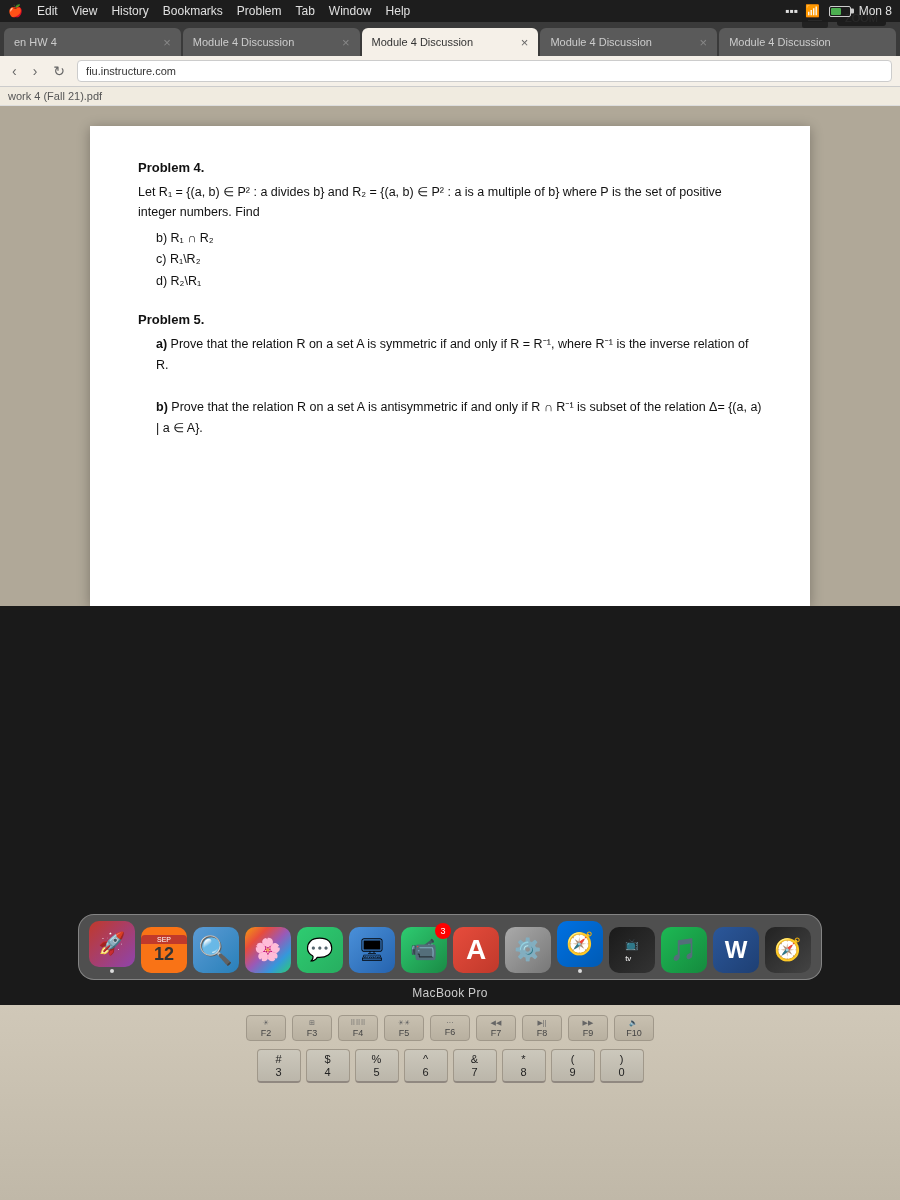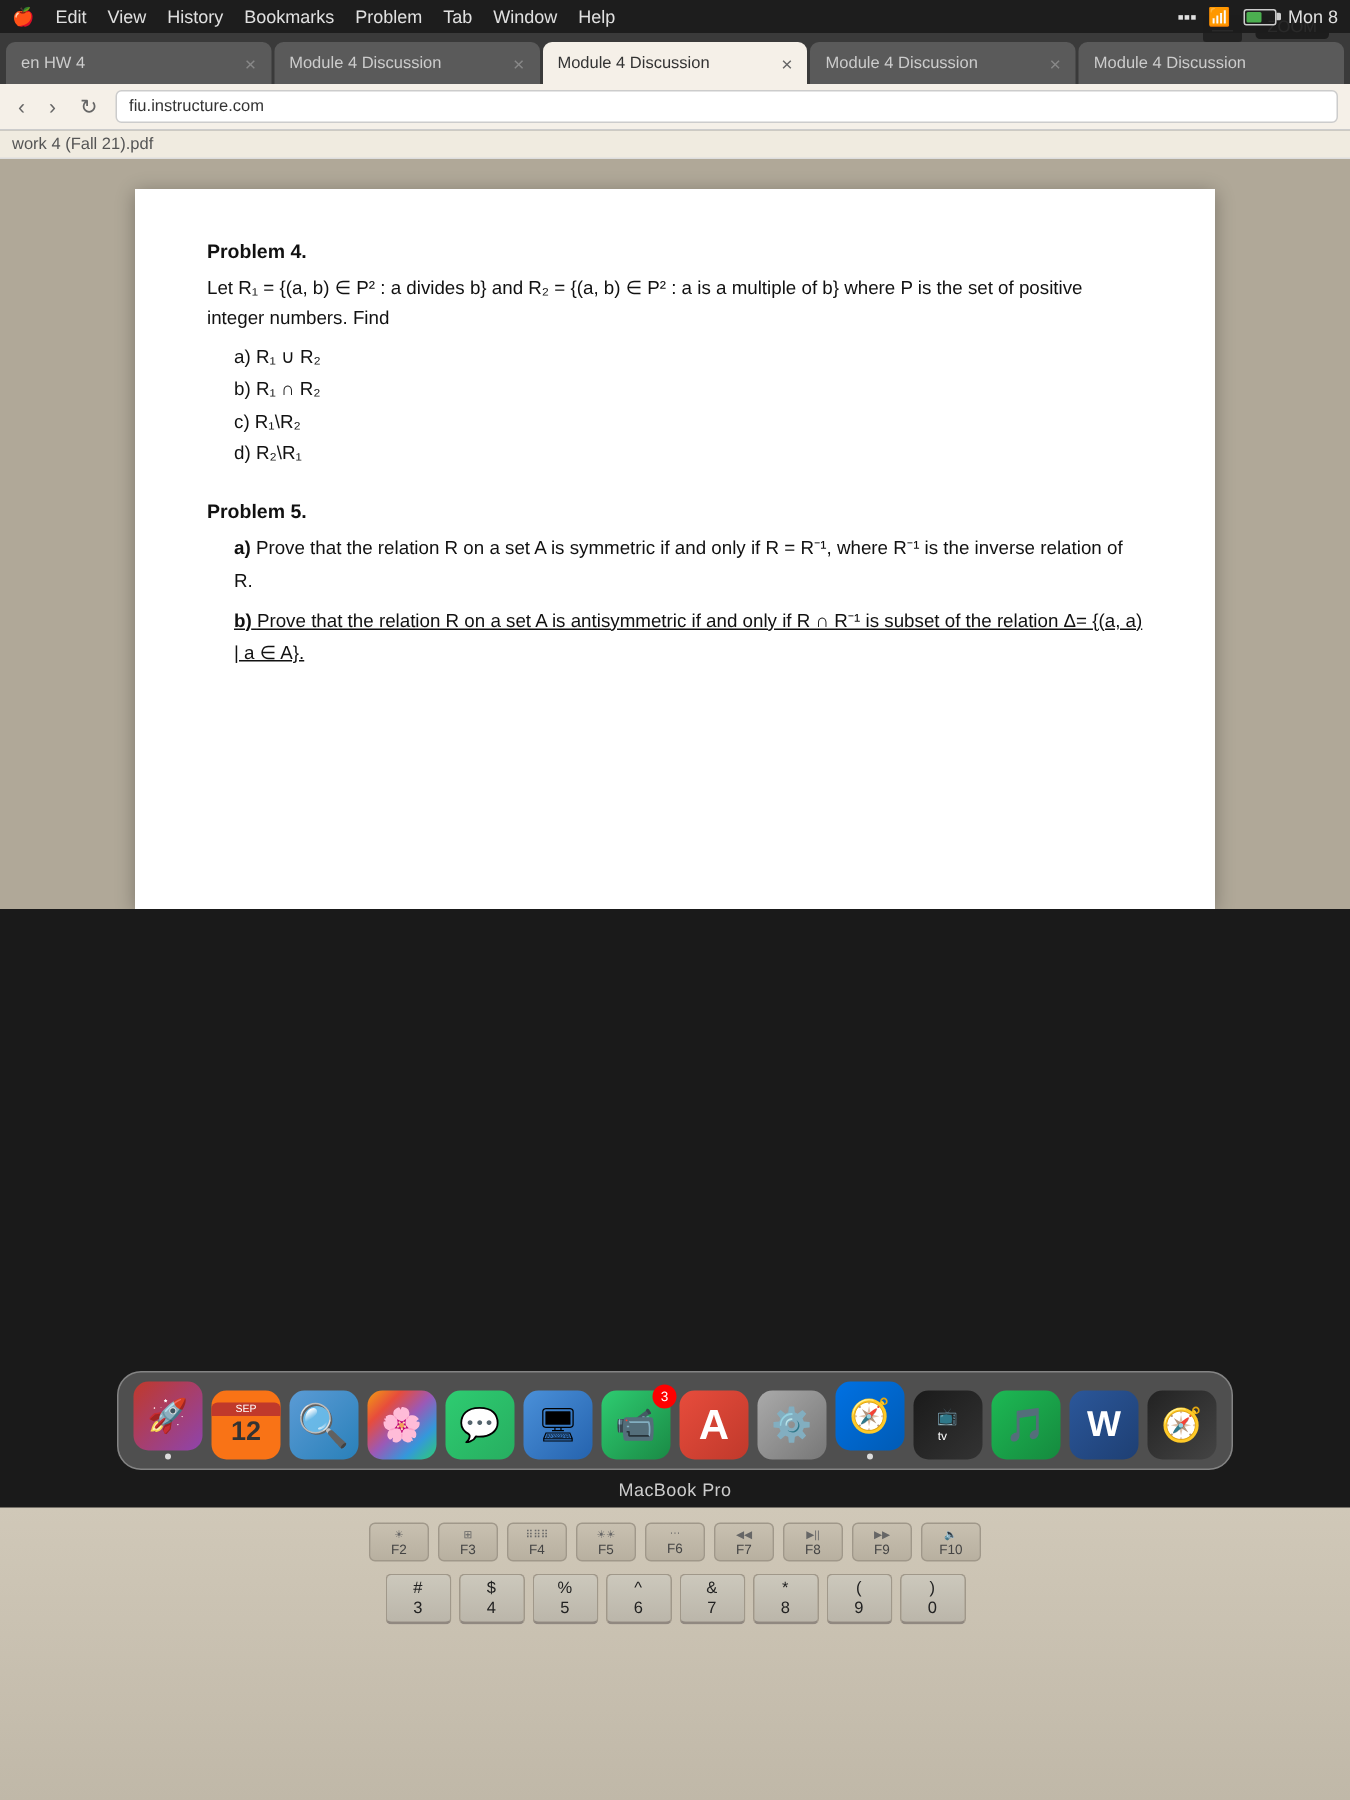--- a/index.html
+++ b/index.html
@@ -438,33 +438,32 @@
     <span>work 4 (Fall 21).pdf</span>
   </div>
 
   <div class="content-area">
     <div class="pdf-viewer">
       <div class="pdf-page">
 
         <div class="problem-title">Problem 4.</div>
         <div class="problem-text">Let R₁ = {(a, b) ∈ P² : a divides b} and R₂ = {(a, b) ∈ P² : a is a multiple of b} where P is the set of positive integer numbers. Find</div>
         <ul class="sub-list">
-          <li>a)  R₁ ∪ R₂</li>
           <li>b)  R₁ ∩ R₂</li>
           <li>c)  R₁\R₂</li>
           <li>d)  R₂\R₁</li>
         </ul>
 
         <div class="problem-title">Problem 5.</div>
         <ul class="sub-list">
           <li>
             <strong>a)</strong>
             <span>Prove that the relation R on a set A is symmetric if and only if R = R⁻¹, where R⁻¹ is the inverse relation of R.</span>
           </li>
-          <li style="margin-top:6px;text-decoration:underline;">
+          <li style="margin-top:20px;">
             <strong>b)</strong>
             <span>Prove that the relation R on a set A is antisymmetric if and only if R ∩ R⁻¹ is subset of the relation Δ= {(a, a) | a ∈ A}.</span>
           </li>
         </ul>
       </div>
     </div>
   </div>
 </div>
 
 <div class="dock-container">

